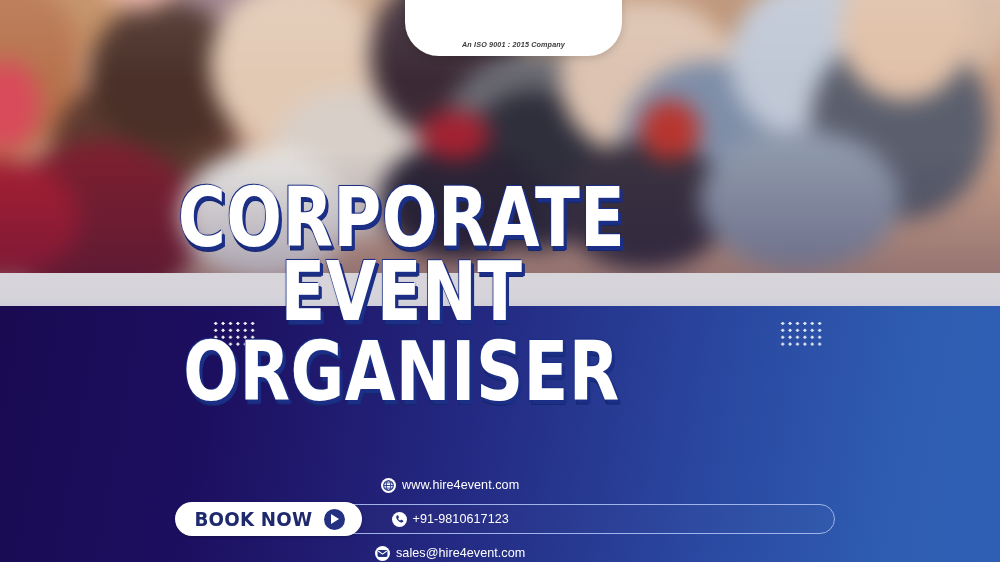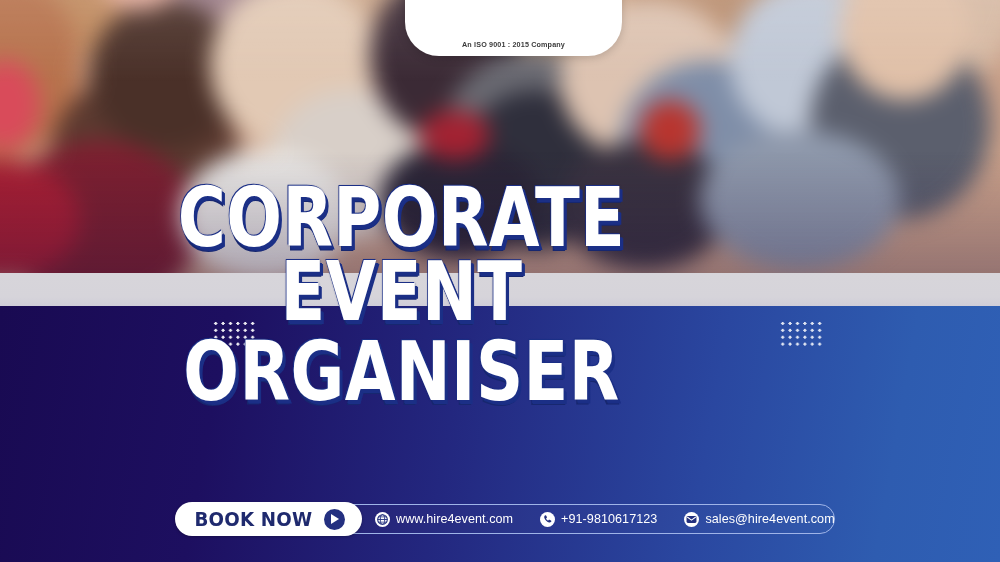--- a/index.html
+++ b/index.html
@@ -58,20 +58,21 @@
     position:absolute;inset:0;display:flex;align-items:center;justify-content:center;
     font-size:16px;font-weight:bold;color:#231f20;
   }
   .logo-dotcom{
     font-size:7.5px;color:#8d8d8d;letter-spacing:.4px;
     align-self:flex-end;margin-left:-20px;margin-top:12px;position:relative;top:4px;
   }
   .logo-iso{
     font-size:7.2px;font-weight:bold;color:#3a3a3a;letter-spacing:.15px;
     margin-top:4px;
+    font-style:italic;
   }
 
   
   .grey-band{
     position:absolute;left:0;top:273px;width:1000px;height:34px;
     background:linear-gradient(180deg,#d7d5da 0%,#d6d4da 70%,#cfcdd8 100%);
     z-index:2;
   }
 
   
@@ -158,22 +159,23 @@
     flex:0 0 auto;
   }
   .arrow-circle .tri{
     width:0;height:0;
     border-top:5px solid transparent;
     border-bottom:5px solid transparent;
     border-left:8px solid #ffffff;
     margin-left:2px;
   }
   .contacts{
-    display:flex;align-items:center;gap:27px;
+    display:flex;align-items:center;gap:19px;
     margin-left:198px;
+    flex-direction:column;
   }
   .citem{display:flex;align-items:center;gap:6px;}
   .citem .label{
     color:#ffffff;font-size:12.6px;letter-spacing:.05px;white-space:nowrap;
   }
   .cicon{
     width:15px;height:15px;border-radius:50%;
     background:#ffffff;
     display:flex;align-items:center;justify-content:center;
     flex:0 0 auto;

